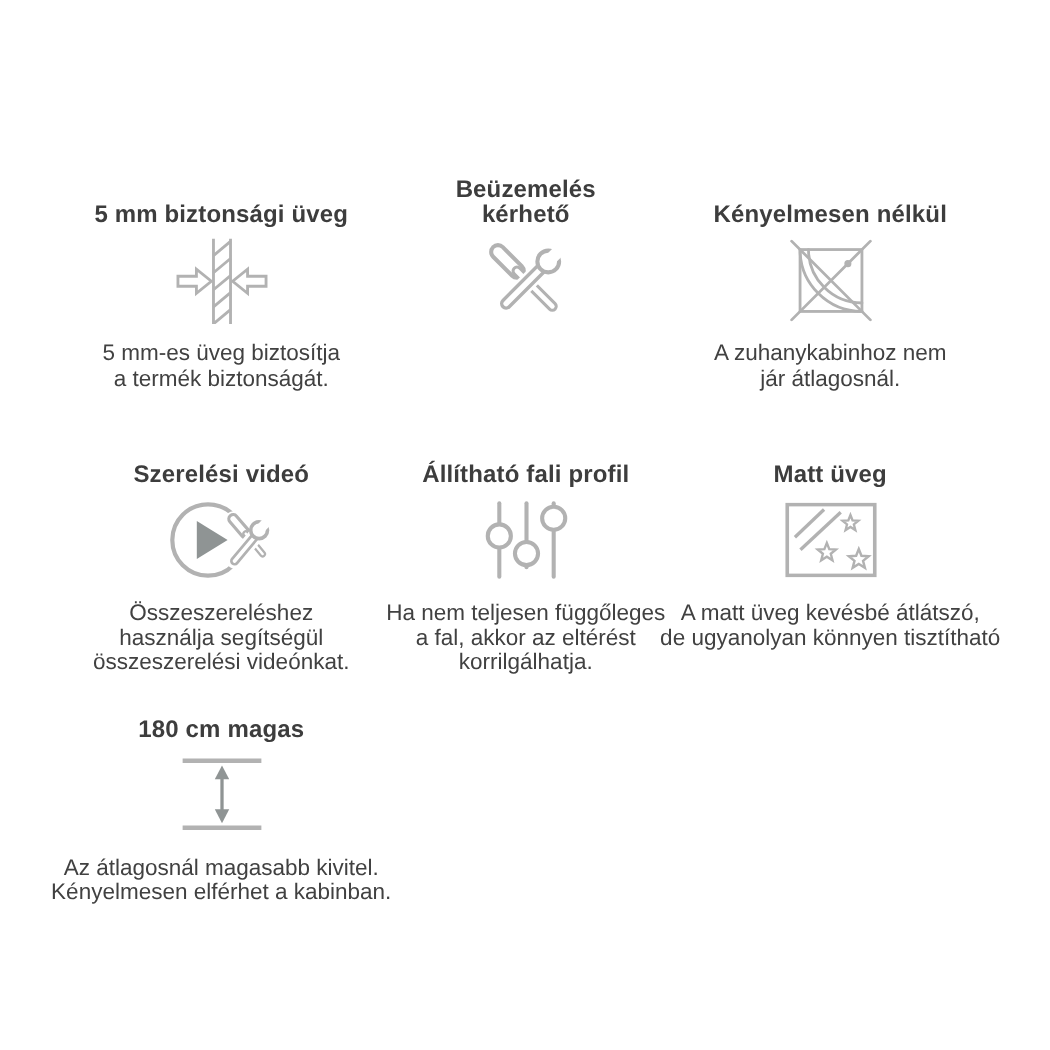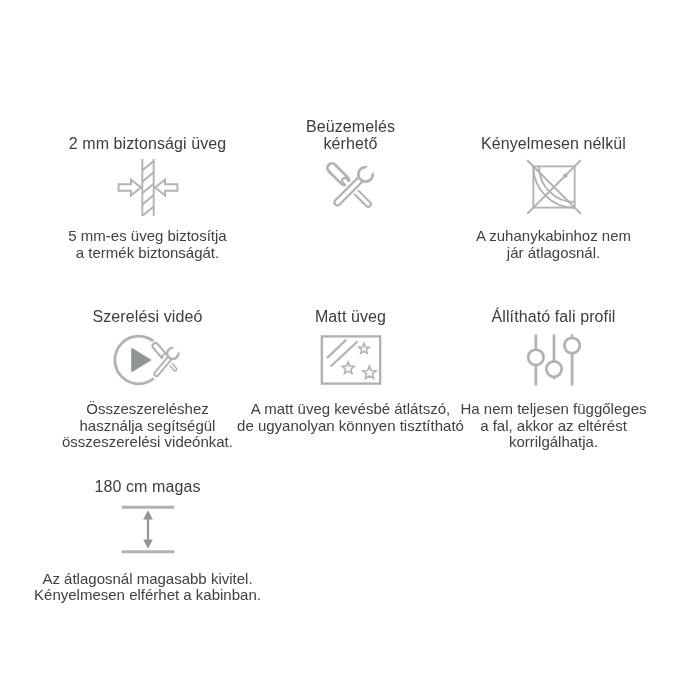--- a/index.html
+++ b/index.html
@@ -12,42 +12,42 @@
   html,body{margin:0;padding:0;background:var(--page-bg);}
   body{font-family:"Liberation Sans", sans-serif;}
   .board{position:relative;width:700px;height:700px;background:var(--page-bg);overflow:hidden;}
   .grid{position:absolute;left:46px;top:118px;width:609px;}
   .row{display:grid;grid-template-columns:repeat(3,203px);}
   .row-2{margin-top:30px;}
   .row-3{margin-top:10px;}
   .cell{text-align:center;}
   .cell-title{height:34px;display:flex;align-items:flex-end;justify-content:center;}
   .cell-title span{
-    font-size:16px;font-weight:normal;line-height:17px;color:var(--title-color);
+    font-size:16px;font-weight:bold;line-height:17px;color:var(--title-color);
     white-space:pre-line;letter-spacing:0.1px;
   }
   .cell-icon{height:58px;margin:6px 0 4px;display:flex;align-items:center;justify-content:center;color:var(--icon-color);}
   .cell-desc{
     position:relative;width:260px;left:50%;transform:translateX(-50%);
     font-size:15px;line-height:16.5px;color:var(--body-color);white-space:pre-line;margin-top:12px;
   }
   .dark{fill:var(--icon-dark);}
   svg{display:block;}
 </style>
 </head>
 <body>
 
 <div class="board">
   <div class="grid">
 
     <div class="row row-1">
 
       <div class="cell">
         <div class="cell-title">
-          <span>2 mm biztonsági üveg</span>
+          <span>5 mm biztonsági üveg</span>
         </div>
         <div class="cell-icon">
           <svg width="72" height="57" viewBox="0 0 76 60">
             <g fill="none" stroke="currentColor" stroke-width="2">
               <path d="M32,0 V60 M44,0 V60"></path>
               <path d="M32,12 L44,2 M32,24 L44,14 M32,36 L44,26 M32,48 L44,38 M32,60 L44,50"></path>
               <path d="M7,26.5 H20 V21.5 L30.5,30 L20,38.5 V33.5 H7 Z"></path>
               <path d="M69,26.5 H56 V21.5 L45.5,30 L56,38.5 V33.5 H69 Z"></path>
             </g>
           </svg>
@@ -122,61 +122,61 @@
             </g>
           </svg>
         </div>
         <div class="cell-desc">Összeszereléshez
 használja segítségül
 összeszerelési videónkat.</div>
       </div>
 
       <div class="cell">
         <div class="cell-title">
+          <span>Állítható fali profil</span>
+        </div>
+        <div class="cell-icon">
+          <svg width="58" height="56" viewBox="0 0 64 60">
+            <g fill="none" stroke="currentColor" stroke-width="3" stroke-linecap="round">
+              <path d="M12,3 V57"></path>
+              <path d="M32,3 V50"></path>
+              <path d="M52,3 V57"></path>
+              <circle cx="12" cy="27" r="8.5" fill="#fff"></circle>
+              <circle cx="32" cy="40" r="8.5" fill="#fff"></circle>
+              <circle cx="52" cy="14" r="8.5" fill="#fff"></circle>
+            </g>
+          </svg>
+        </div>
+        <div class="cell-desc">Ha nem teljesen függőleges
+a fal, akkor az eltérést
+korrilgálhatja.</div>
+      </div>
+
+      <div class="cell">
+        <div class="cell-title">
           <span>Matt üveg</span>
         </div>
         <div class="cell-icon">
           <svg width="62" height="50" viewBox="0 0 66 54">
             <defs>
               <path id="star-shape" d="M0,-6 L1.53,-2.1 L5.71,-1.85 L2.47,0.8 L3.53,4.85 L0,2.6 L-3.53,4.85 L-2.47,0.8 L-5.71,-1.85 L-1.53,-2.1 Z"></path>
             </defs>
             <rect x="1.5" y="1.5" width="63" height="51" fill="none" stroke="currentColor" stroke-width="2.6"></rect>
             <path d="M7,25 L28,5" stroke="currentColor" stroke-width="2.4" fill="none"></path>
             <path d="M11,34 L40,7" stroke="currentColor" stroke-width="2.4" fill="none"></path>
             <g fill="none" stroke="currentColor">
               <use href="#star-shape" transform="translate(47,15)" stroke-width="1.7"></use>
               <use href="#star-shape" transform="translate(30,36) scale(1.15)" stroke-width="1.5"></use>
               <use href="#star-shape" transform="translate(53,41) scale(1.25)" stroke-width="1.4"></use>
             </g>
           </svg>
         </div>
         <div class="cell-desc">A matt üveg kevésbé átlátszó,
 de ugyanolyan könnyen tisztítható</div>
       </div>
-
-      <div class="cell">
-        <div class="cell-title">
-          <span>Állítható fali profil</span>
-        </div>
-        <div class="cell-icon">
-          <svg width="58" height="56" viewBox="0 0 64 60">
-            <g fill="none" stroke="currentColor" stroke-width="3" stroke-linecap="round">
-              <path d="M12,3 V57"></path>
-              <path d="M32,3 V50"></path>
-              <path d="M52,3 V57"></path>
-              <circle cx="12" cy="27" r="8.5" fill="#fff"></circle>
-              <circle cx="32" cy="40" r="8.5" fill="#fff"></circle>
-              <circle cx="52" cy="14" r="8.5" fill="#fff"></circle>
-            </g>
-          </svg>
-        </div>
-        <div class="cell-desc">Ha nem teljesen függőleges
-a fal, akkor az eltérést
-korrilgálhatja.</div>
-      </div>
     </div>
 
     <div class="row row-3">
 
 
       <div class="cell">
         <div class="cell-title">
           <span>180 cm magas</span>
         </div>
         <div class="cell-icon">

